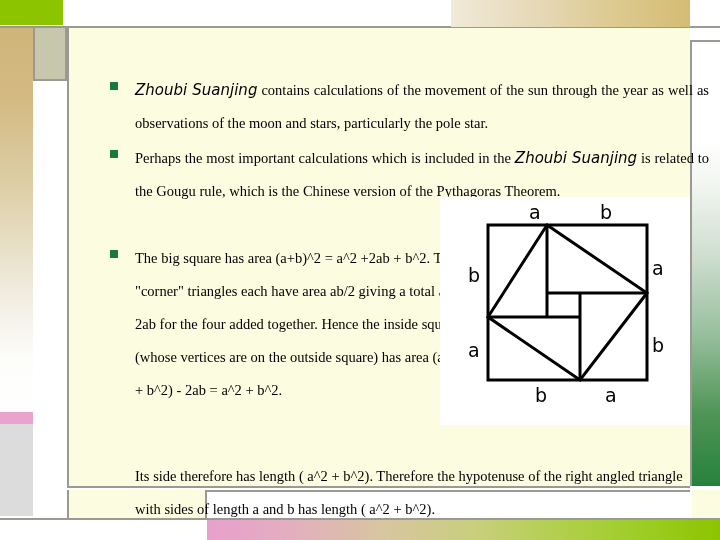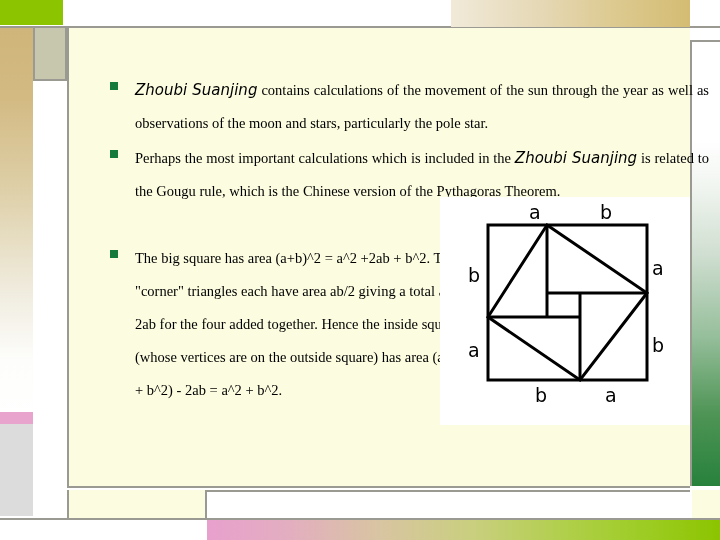--- a/index.html
+++ b/index.html
@@ -208,20 +208,21 @@
 
     <span class="bullet-mark" id="b1"></span>
     <div class="para" id="p1"><span class="ital">Zhoubi Suanjing</span><span> contains calculations of the movement of the sun through the year as well as observations of the moon and stars, particularly the pole star.</span></div>
 
     <span class="bullet-mark" id="b2"></span>
     <div class="para" id="p2"><span>Perhaps the most important calculations which is included in the </span><span class="ital">Zhoubi Suanjing</span><span> is related to the Gougu rule, which is the Chinese version of the Pythagoras Theorem.</span></div>
 
     <span class="bullet-mark" id="b3"></span>
     <div class="para" id="p3">The big square has area (a+b)^2 = a^2 +2ab + b^2. The four "corner" triangles each have area ab/2 giving a total area of 2ab for the four added together. Hence the inside square (whose vertices are on the outside square) has area (a^2 +2ab + b^2) - 2ab = a^2 + b^2.</div>
 
+    <div class="para" id="p4">Its side therefore has length ( a^2 + b^2). Therefore the hypotenuse of the right angled triangle with sides of length a and b has length ( a^2 + b^2).</div>
   </div>
 
   <div id="figure-box">
     <svg id="figure-svg" width="250" height="228" viewBox="0 0 250 228">
       <rect x="0" y="0" width="250" height="228" fill="#ffffff"></rect>
 
       <rect x="48" y="28" width="159" height="155" fill="none" stroke="#000000" stroke-width="3"></rect>
 
       <polygon points="107,28 207,96 140,183 48,120" fill="none" stroke="#000000" stroke-width="3"></polygon>
 

